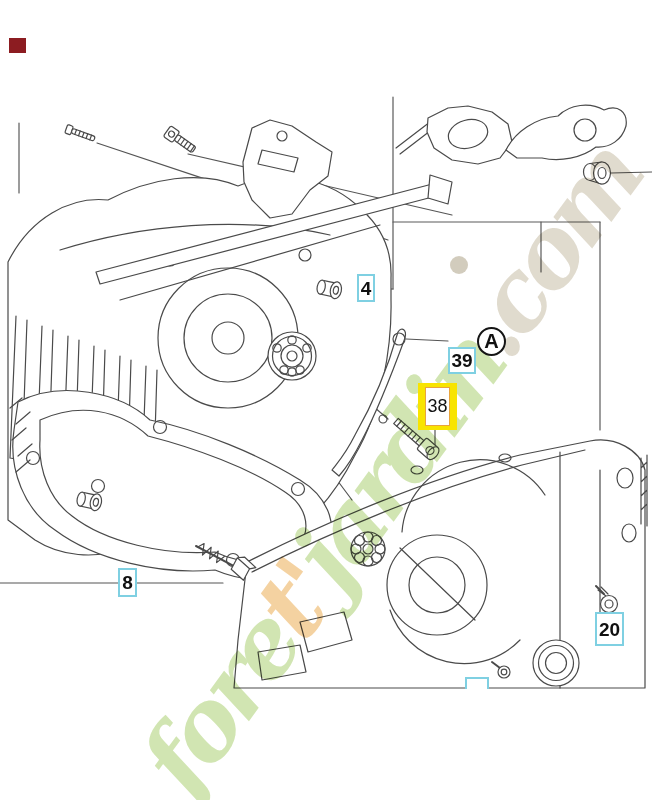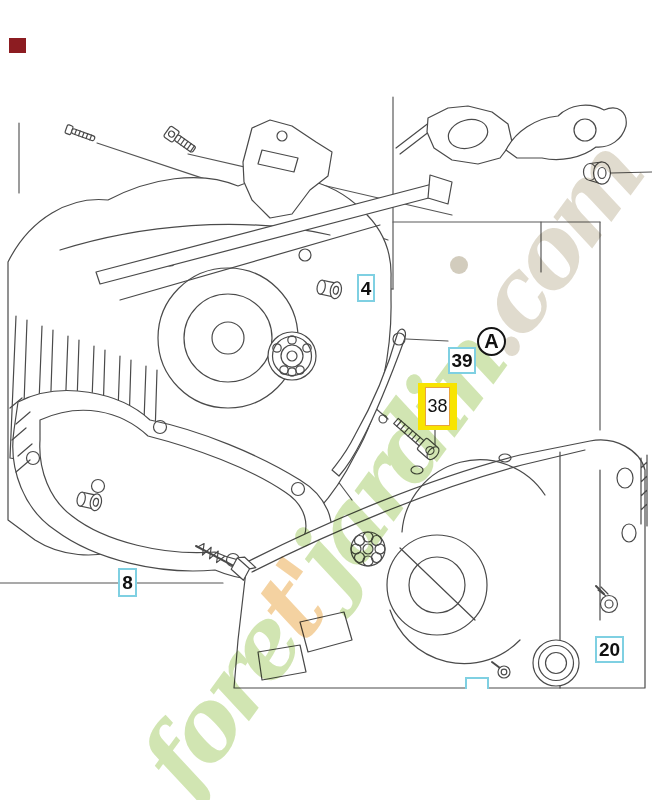--- a/index.html
+++ b/index.html
@@ -293,19 +293,19 @@
   <div class="hl-outer">
     <div class="hl-inner">
       <span>38</span>
     </div>
   </div>
 
   <div class="lblbox" style="left:118px;top:568px;width:19px;height:29px;">
     <span>8</span>
   </div>
 
-  <div class="lblbox" style="left:595px;top:636px;width:29px;height:27px;">
+  <div class="lblbox" style="left:595px;top:612px;width:29px;height:34px;">
     <span>20</span>
   </div>
 
   <div class="partial-box"></div>
 
 </div>
 
 </body></html>

